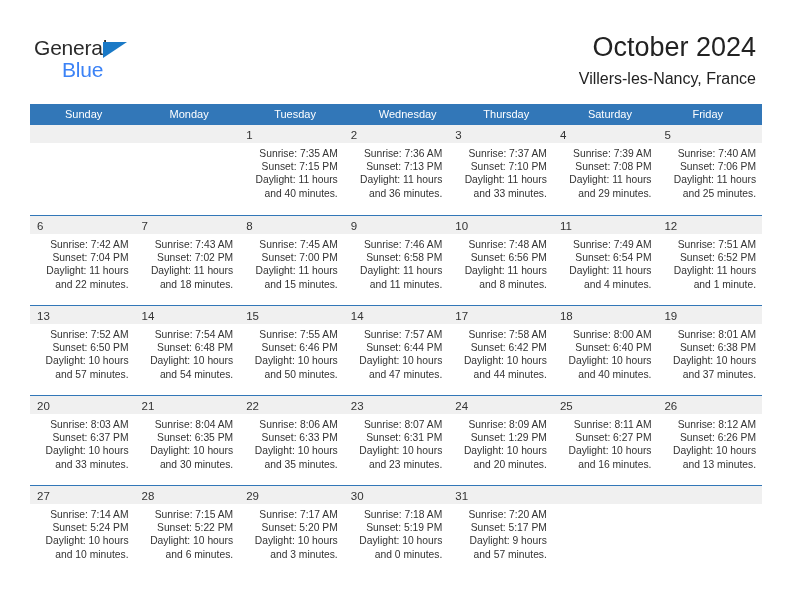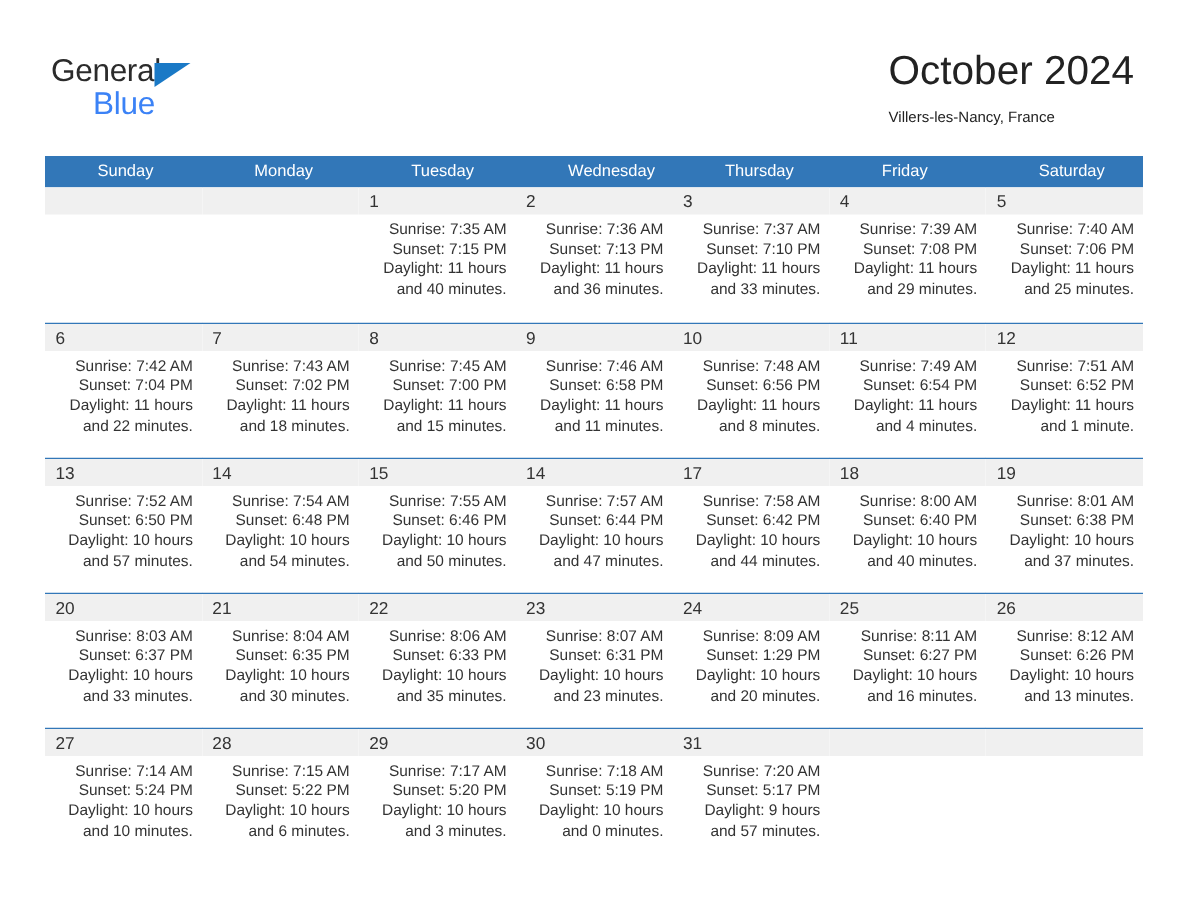--- a/index.html
+++ b/index.html
@@ -58,30 +58,31 @@
     letter-spacing: -0.2px;
     color: #3b82f6;
     line-height: 24px;
     font-weight: 400;
   }
 
   .titles {
     position: absolute;
     right: 36px;
     top: 30px;
+    text-align: right;
   }
   .cal-title {
     font-size: 27px;
     color: #222222;
     line-height: 34px;
     font-weight: 400;
     white-space: nowrap;
   }
   .cal-subtitle {
-    font-size: 10px;
+    font-size: 16px;
     color: #222222;
     line-height: 22px;
     margin-top: 4px;
     font-weight: 400;
     white-space: nowrap;
   }
 
   
   .calendar {
     position: absolute;
@@ -161,22 +162,22 @@
   </div>
 
   <div class="calendar">
 
     <div class="dow-row">
       <div class="dow">Sunday</div>
       <div class="dow">Monday</div>
       <div class="dow">Tuesday</div>
       <div class="dow">Wednesday</div>
       <div class="dow">Thursday</div>
+      <div class="dow">Saturday</div>
       <div class="dow">Friday</div>
-      <div class="dow">Saturday</div>
     </div>
 
     <div id="weeks-host">
         <div class="week">
           <div class="day empty">
             <div class="day-band"><span class="day-num"></span></div>
           </div>
           <div class="day empty">
             <div class="day-band"><span class="day-num"></span></div>
           </div>

